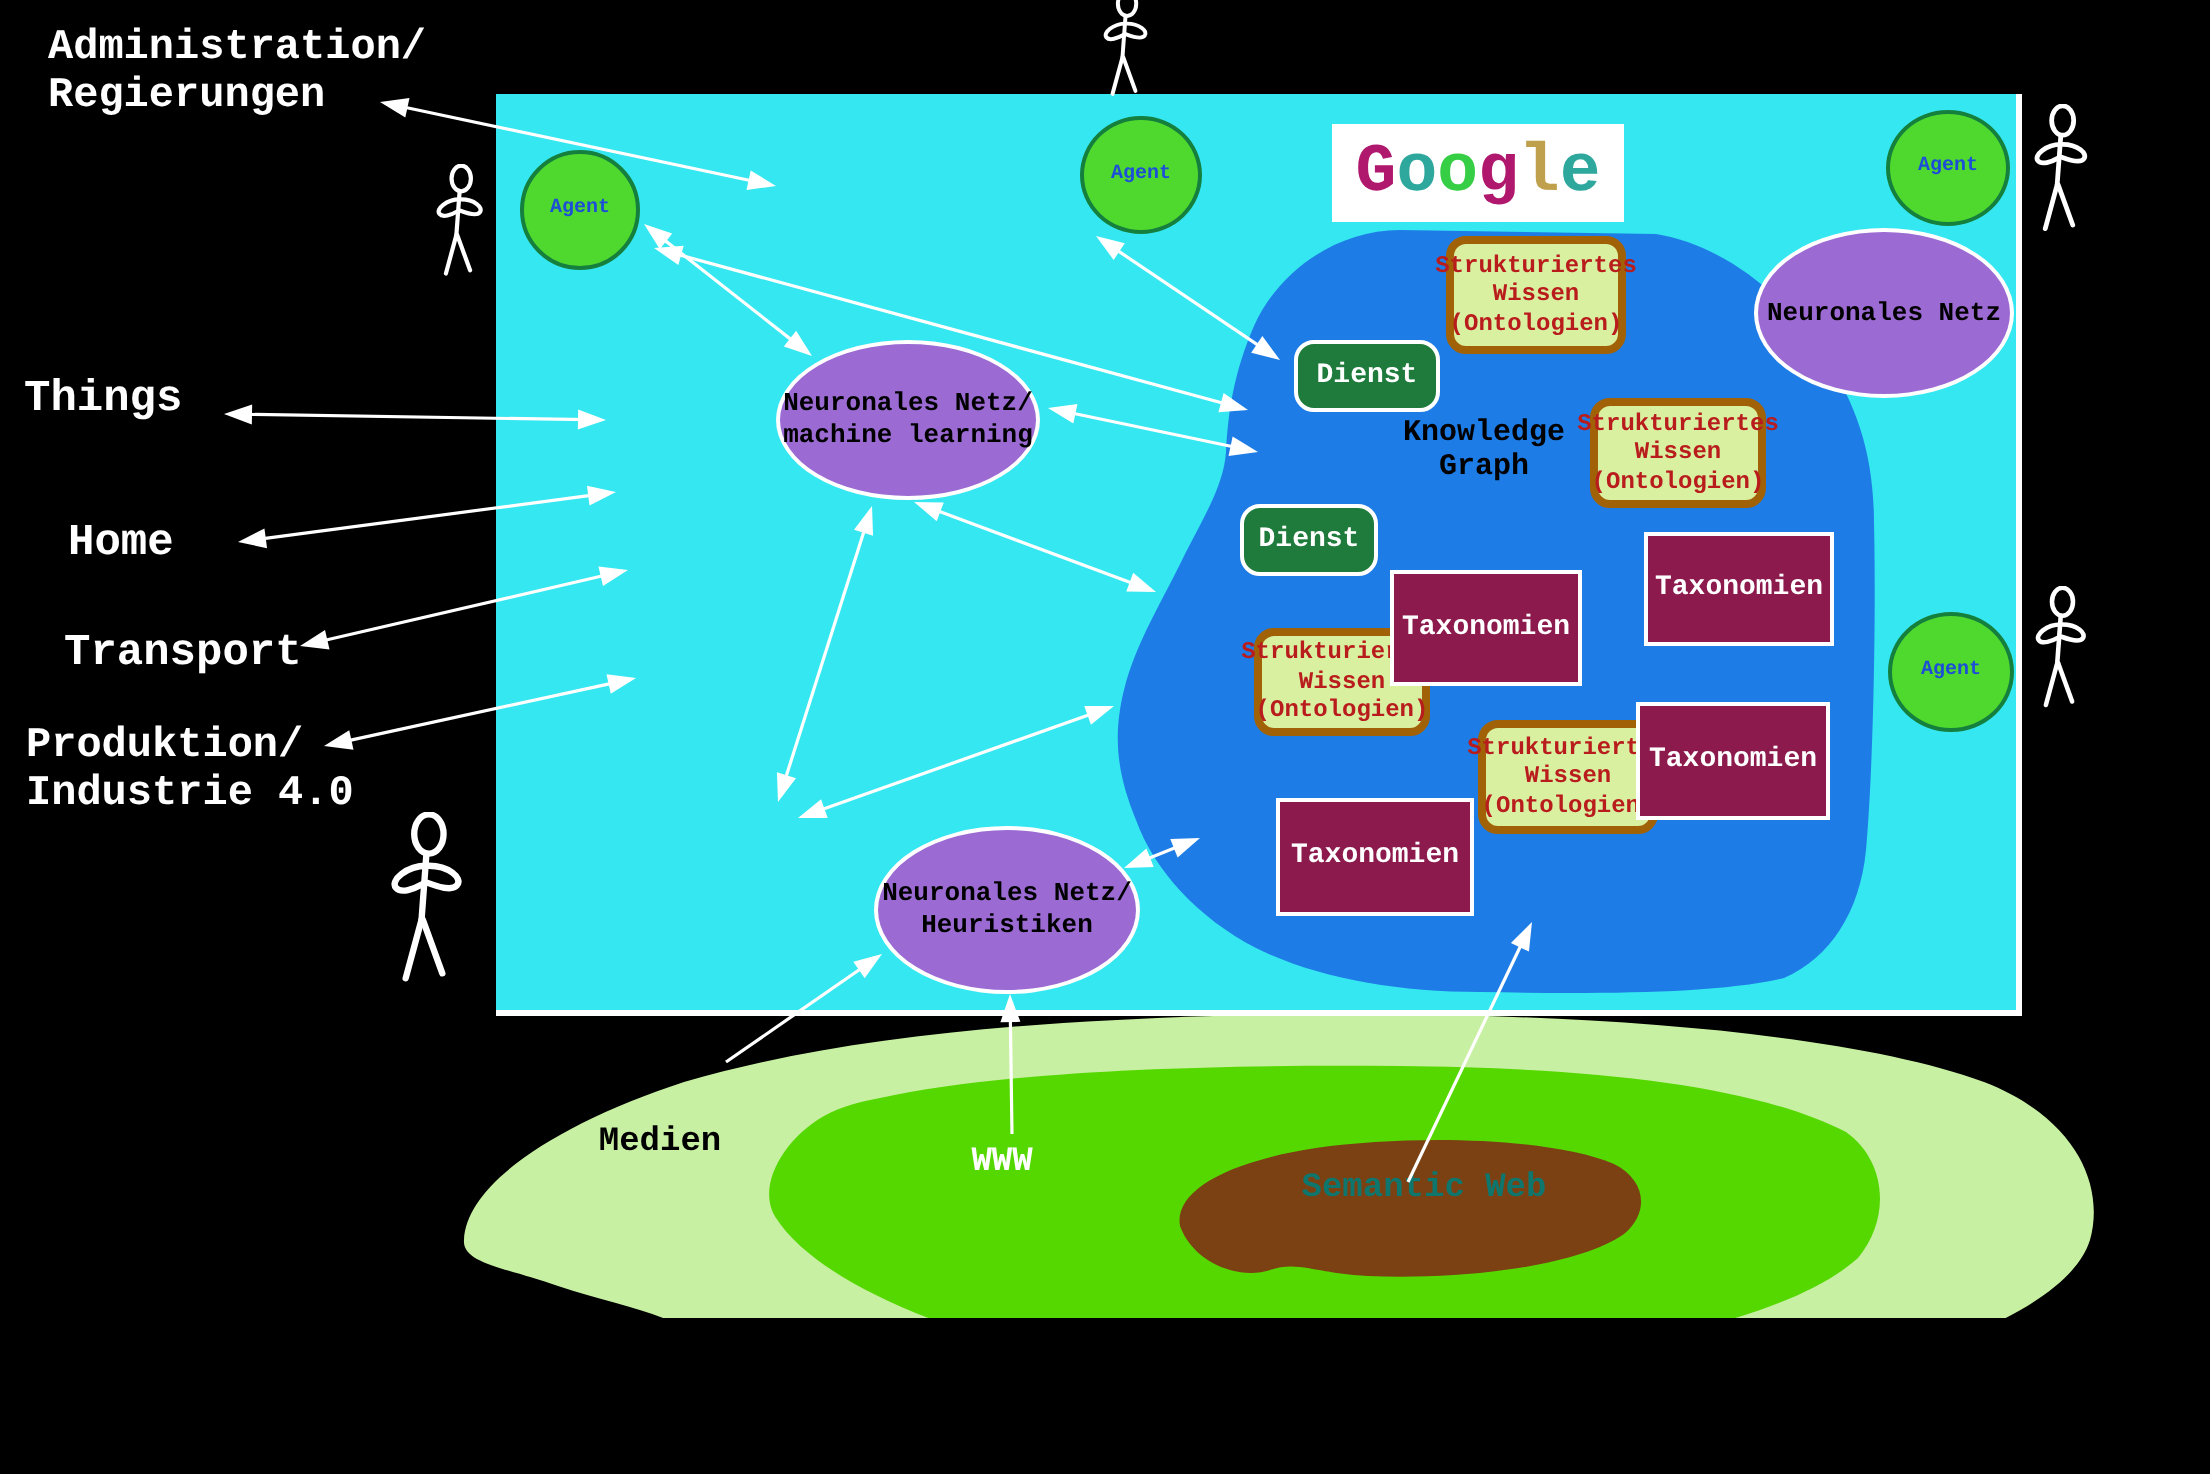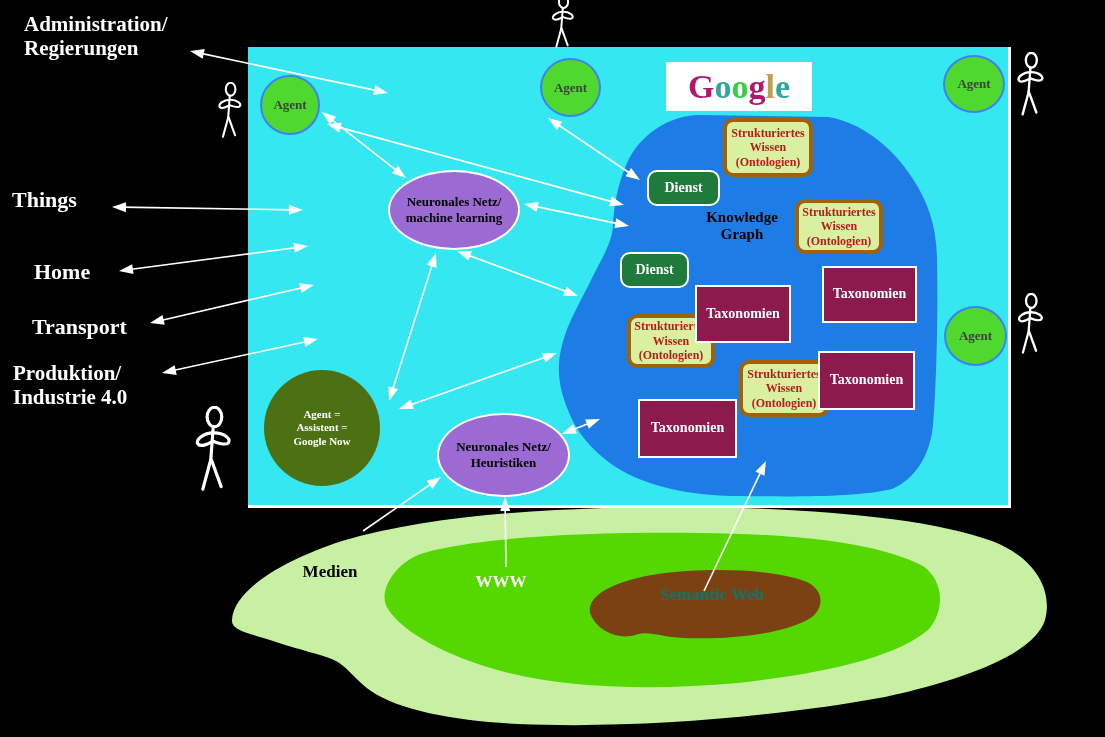--- a/index.html
+++ b/index.html
@@ -1,33 +1,33 @@
 <!DOCTYPE html>
 <html style="--background-black: #000000; --panel-cyan: #35E7F0; --blue-blob: #1E7CE6; --agent-green: #4FD92E; --service-green: #1E7B3C; --assistant-olive: #4C7113; --neural-purple: #9B6BD3; --taxonomy-maroon: #8C1A4D; --knowledge-box-green: #D9F0A0; --media-pale-green: #C8F0A2; --www-green: #55D800; --semantic-brown: #7B4113; --arrow-white: #FFFFFF; --logo-bg-white: #FFFFFF;"><head>
 <meta charset="utf-8">
 <style>
   html,body{margin:0;padding:0;background:#000;}
   .stage{
-    position:relative;width:1105px;height:736px;overflow:hidden;
+    position:relative;width:1105px;height:659px;overflow:hidden;
     background:var(--background-black,#000);
-    font-family:Liberation Serif, serif;
+    font-family:Liberation Mono, monospace;
   }
   .layer{position:absolute;left:0;top:0;width:1105px;height:737px;pointer-events:none;}
   .z1{z-index:1}.z2{z-index:2}.z3{z-index:3}.z4{z-index:4}.z5{z-index:5}.z7{z-index:7}
   .panel{
     position:absolute;left:248px;top:47px;width:763px;height:461px;box-sizing:border-box;
     background:var(--panel-cyan,#35E7F0);
     border-right:3px solid #fff;border-bottom:3px solid #fff;z-index:1;
   }
   .node{
     position:absolute;display:flex;align-items:center;justify-content:center;
     text-align:center;font-weight:bold;white-space:pre-line;box-sizing:border-box;line-height:1.2;
   }
   .out-label{position:absolute;color:#fff;font-weight:bold;font-size:21px;line-height:1.12;white-space:pre-line;z-index:2;}
-  .circle{border-radius:50%;border:2px solid #3b82f6;color:#404040;background:var(--agent-green,#4FD92E);font-size:13px;z-index:4;}
+  .circle{border-radius:50%;border:2px solid #15803d;color:#1d4ed8;background:var(--agent-green,#4FD92E);font-size:10px;z-index:4;}
   .ellipse{border-radius:50%;border:2px solid #fff;color:#000;background:var(--neural-purple,#9B6BD3);font-size:13px;z-index:4;}
   .olive{border-radius:50%;border:none;color:#fff;background:var(--assistant-olive,#4C7113);font-size:11px;z-index:4;}
   .dienst{background:var(--service-green,#1E7B3C);border:2px solid #fff;border-radius:10px;color:#fff;font-size:14px;z-index:4;}
   .wissen{background:var(--knowledge-box-green,#D9F0A0);border:4px solid #a16207;border-radius:10px;color:#b91c1c;font-size:12px;line-height:1.22;z-index:3;}
   .tax{background:var(--taxonomy-maroon,#8C1A4D);border:2px solid #fff;color:#fff;font-size:14px;z-index:4;}
   .kg-label{position:absolute;left:667px;top:209px;width:150px;color:#000;font-weight:bold;font-size:15px;line-height:1.12;text-align:center;white-space:pre-line;z-index:3;}
   .google{
     position:absolute;left:666px;top:62px;width:146px;height:49px;background:var(--logo-bg-white,#fff);
     display:flex;align-items:center;justify-content:center;font-weight:bold;font-size:34px;line-height:1;
     letter-spacing:0px;z-index:3;
@@ -71,26 +71,24 @@
   <div class="kg-label">Knowledge
 Graph</div>
 
   <div class="node circle" style="left:260px;top:75px;width:60px;height:60px;">Agent</div>
   <div class="node circle" style="left:540px;top:58px;width:61px;height:59px;">Agent</div>
   <div class="node circle" style="left:943px;top:55px;width:62px;height:58px;">Agent</div>
   <div class="node circle" style="left:944px;top:306px;width:63px;height:60px;">Agent</div>
 
   <div class="node ellipse" style="left:388px;top:170px;width:132px;height:80px;">Neuronales Netz/
 machine learning</div>
+  <div class="node ellipse" style="left:877px;top:114px;width:130px;height:85px;">Neuronales Netz</div>
   <div class="node ellipse" style="left:437px;top:413px;width:133px;height:84px;">Neuronales Netz/
 Heuristiken</div>
 
-  <div class="node olive" style="left:264px;top:370px;width:116px;height:116px;">Agent =
-Assistent =
-Google Now</div>
 
   <div class="node dienst" style="left:647px;top:170px;width:73px;height:36px;">Dienst</div>
   <div class="node dienst" style="left:620px;top:252px;width:69px;height:36px;">Dienst</div>
 
   <div class="node wissen z4" style="left:723px;top:118px;width:90px;height:59px;">Strukturiertes
 Wissen
 (Ontologien)</div>
   <div class="node wissen z4" style="left:795px;top:199px;width:88px;height:55px;">Strukturiertes
 Wissen
 (Ontologien)</div>

